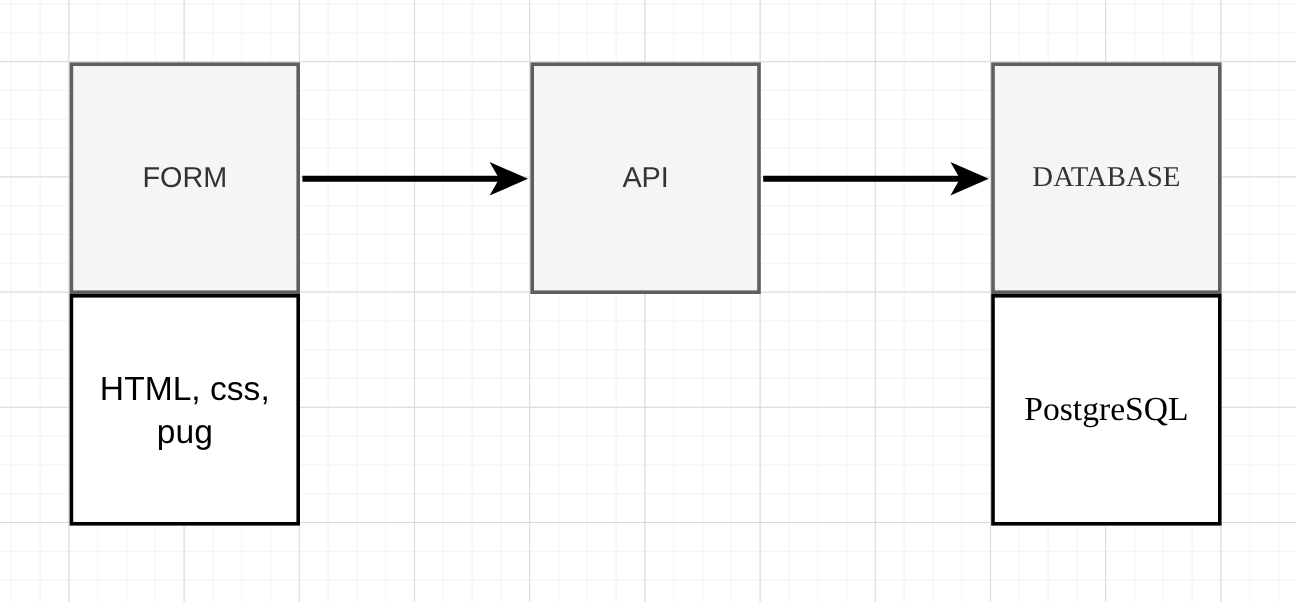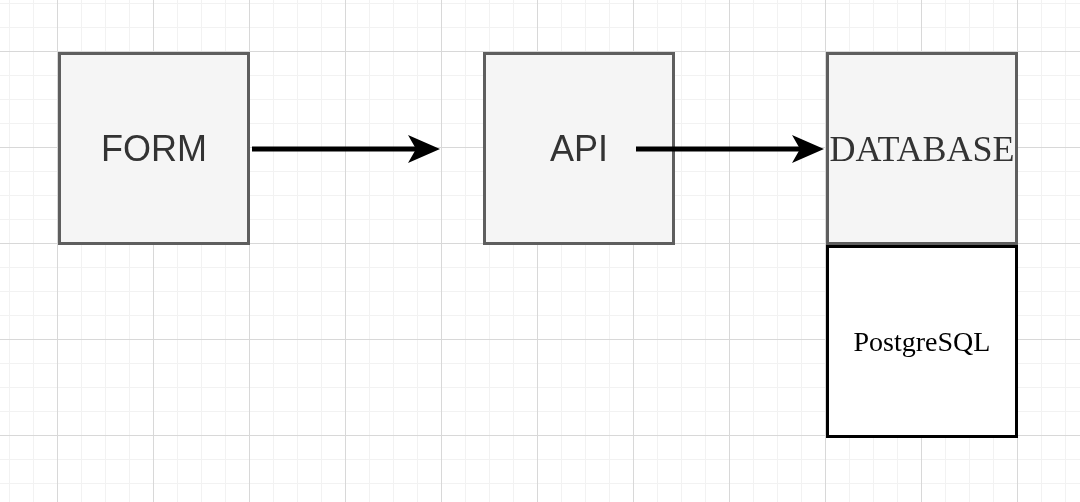--- a/index.html
+++ b/index.html
@@ -28,42 +28,42 @@
   }
   .node-header {
     box-sizing: border-box;
     height: 193px;
     background: var(--header-fill, #f5f5f5);
     border: 3px solid var(--header-stroke, #5e5e5e);
     display: flex;
     align-items: center;
     justify-content: center;
     color: var(--header-text, #333333);
-    font-size: 36px;
+    font-size: 24px;
     text-align: center;
   }
   .node-body {
     box-sizing: border-box;
     height: 193px;
     background: var(--body-fill, #ffffff);
     border: 3px solid var(--body-stroke, #000000);
     display: flex;
     align-items: center;
     justify-content: center;
     color: var(--body-text, #000000);
     font-size: 28px;
     line-height: 36px;
     text-align: center;
   }
   .node-body .node-text {
     white-space: pre-line;
     padding: 0 4px;
   }
   .node-form     { left: 58px;  }
-  .node-api      { left: 442px; margin-left: 41px; }
+  .node-api      { left: 442px; }
   .node-database { left: 826px; font-family: Liberation Serif, serif; }
   .connectors {
     position: absolute;
     left: 0;
     top: 0;
     width: 1080px;
     height: 502px;
     pointer-events: none;
   }
   .connector line {
@@ -76,20 +76,24 @@
   }
 </style>
 </head>
 <body>
 
 <div class="canvas">
 
   <div class="node node-form">
     <div class="node-header">
       <span class="node-title">FORM</span>
+    </div>
+    <div class="node-body">
+      <span class="node-text">HTML, css,
+pug</span>
     </div>
   </div>
 
   <div class="node node-api">
     <div class="node-header">
       <span class="node-title">API</span>
     </div>
   </div>
 
   <div class="node node-database">

